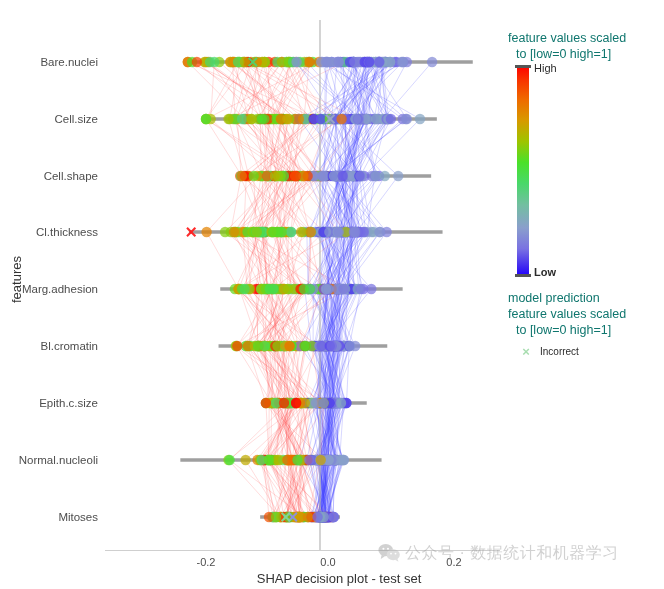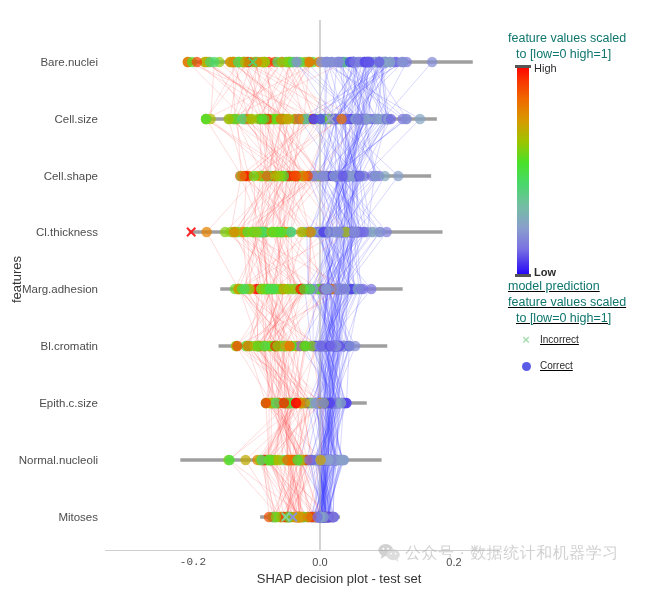--- a/index.html
+++ b/index.html
@@ -118,21 +118,21 @@
   .cb-label{
     position:absolute;
     left:26px;
     font-size:11px;
     color:#2b2b2b;
     text-align:center;
   }
   #cb-label-high{top:-4px;}
   #cb-label-low{top:200px;font-weight:bold;}
 
-  #legend2{text-decoration:underline;}
+  #legend2{margin-top:12px;}
   .legend-row{
     display:flex;
     align-items:center;
     height:26px;
     padding-left:4px;
   }
   .legend-marker{
     width:28px;
     text-align:center;
     font-size:13px;
@@ -1630,22 +1630,22 @@
           <g>
             <line x1="176.60000000000002" y1="492.8" x2="185" y2="501.2" stroke="#7fd79a" stroke-width="2.1" stroke-opacity="0.95"></line>
             <line x1="176.60000000000002" y1="501.2" x2="185" y2="492.8" stroke="#7fd79a" stroke-width="2.1" stroke-opacity="0.95"></line>
           </g>
         </g>
       </svg>
   </div>
 
   <div id="x-axis-line"></div>
   <div id="x-ticks">
-      <div class="xtick-label" style="left: 193px; top: 556px; font-family: Liberation Mono, monospace;">-0.2</div>
-      <div class="xtick-label" style="left: 320px; top: 556px;">0.0</div>
+      <div class="xtick-label" style="left: 206px; top: 556px;">-0.2</div>
+      <div class="xtick-label" style="left: 328px; top: 556px;">0.0</div>
       <div class="xtick-label" style="left: 434px; top: 556px; margin-left: 20px;">0.2</div>
     </div>
   <div id="x-axis-title">SHAP decision plot - test set</div>
 
   <div id="legend">
     <div class="legend-title">feature values scaled</div>
     <div class="legend-title indent">to [low=0 high=1]</div>
 
     <div id="colorbar-wrap">
       <div id="colorbar"></div>
@@ -1656,24 +1656,20 @@
     </div>
 
     <div id="legend2">
       <div class="legend-title">model prediction</div>
       <div class="legend-title">feature values scaled</div>
       <div class="legend-title indent">to [low=0 high=1]</div>
 
       <div class="legend-row">
         <span class="legend-marker"><span class="xmark">×</span></span>
         <span class="legend-text">Incorrect</span>
-      </div>
-      <div class="legend-row">
-        <span class="legend-marker"><span class="dot"></span></span>
-        <span class="legend-text">Correct</span>
       </div>
     </div>
   </div>
 
   <div id="watermark">
     <svg id="wechat-icon" width="22" height="19" viewBox="0 0 24 20">
       <ellipse cx="8.4" cy="7.4" rx="8" ry="6.6" fill="#9a9a9a"></ellipse>
       <polygon points="4,12.2 3,17.2 7.6,14" fill="#9a9a9a"></polygon>
       <ellipse cx="16.6" cy="12.4" rx="7.2" ry="6" fill="#b5b5b5"></ellipse>
       <polygon points="21,16.5 22.4,20 18.6,17.8" fill="#b5b5b5"></polygon>

